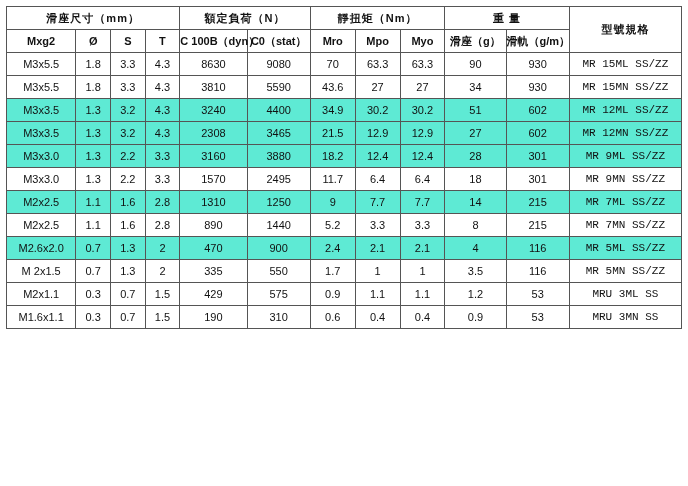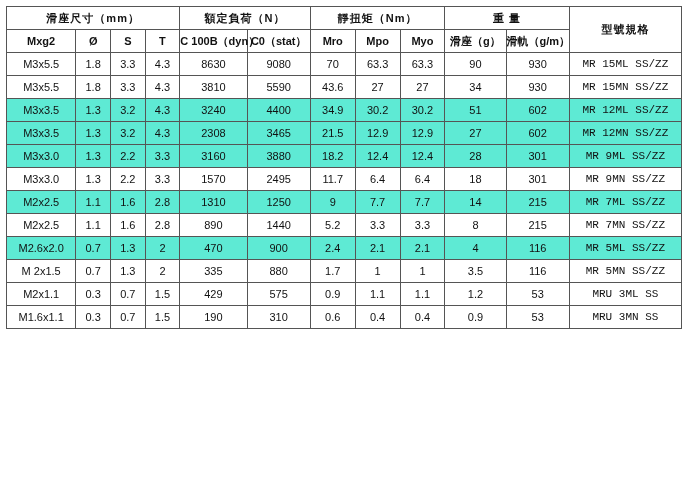--- a/index.html
+++ b/index.html
@@ -228,21 +228,21 @@
         <td>4</td>
         <td>116</td>
         <td class="model">MR 5ML SS/ZZ</td>
       </tr>
       <tr>
         <td>M 2x1.5</td>
         <td>0.7</td>
         <td>1.3</td>
         <td>2</td>
         <td>335</td>
-        <td>880</td>
+        <td>550</td>
         <td>1.7</td>
         <td>1</td>
         <td>1</td>
         <td>3.5</td>
         <td>116</td>
         <td class="model">MR 5MN SS/ZZ</td>
       </tr>
       <tr>
         <td>M2x1.1</td>
         <td>0.3</td>

